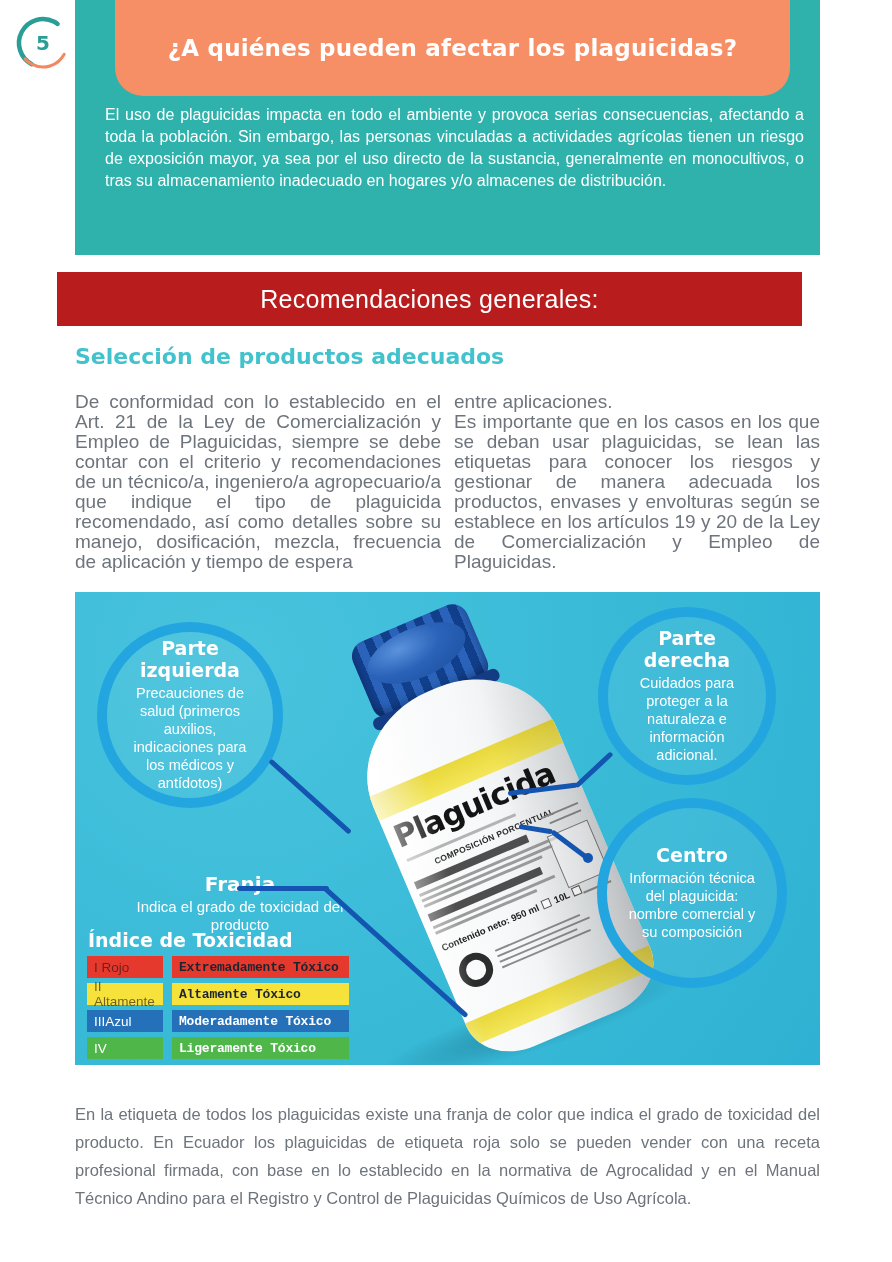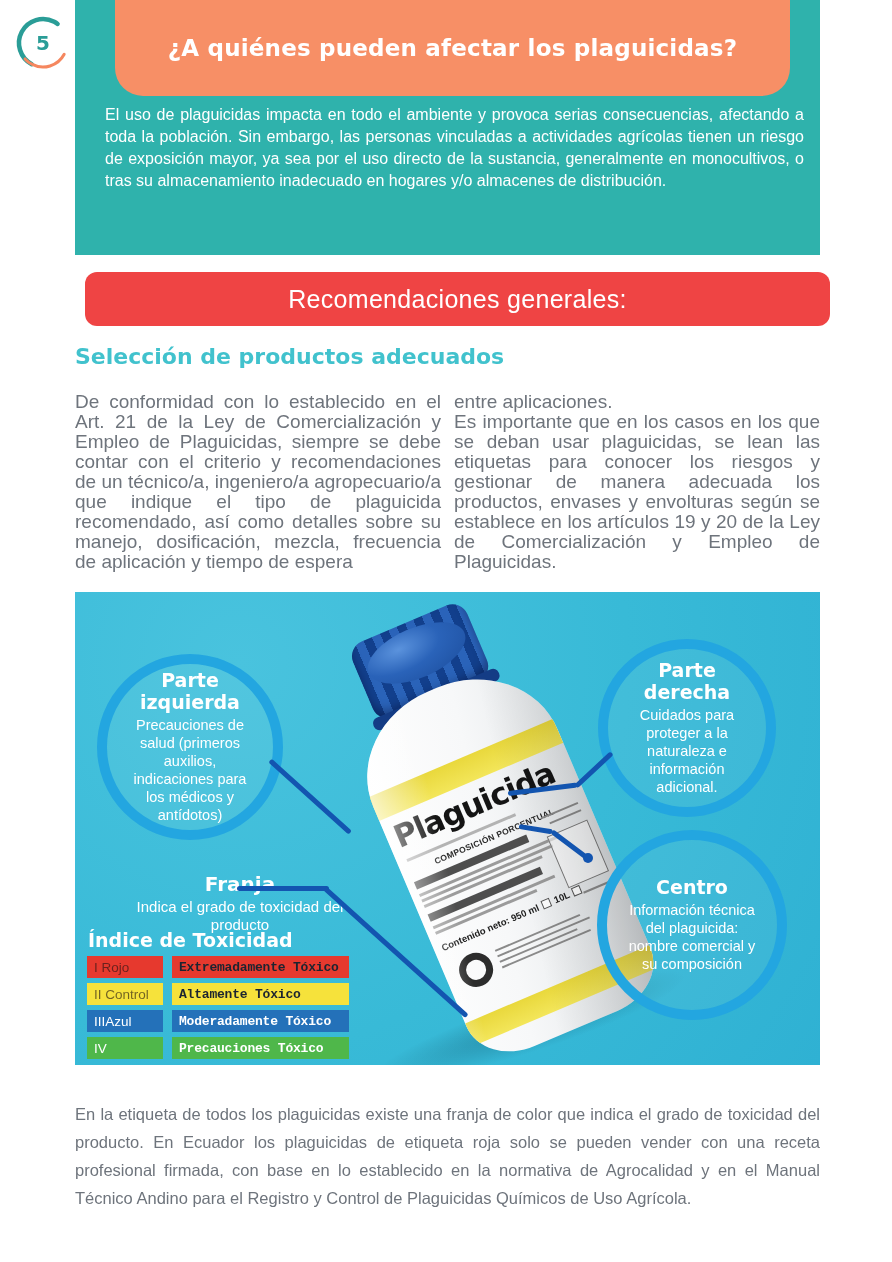--- a/index.html
+++ b/index.html
@@ -17,39 +17,39 @@
   
   .hero { position:absolute; left:75px; top:0; width:745px; height:255px; background:#2fb2ac; }
   .hero-banner { position:absolute; left:40px; right:30px; top:0; height:96px; background:#f78f66;
     border-radius:0 0 28px 28px; display:flex; align-items:center; justify-content:center; }
   .hero-banner h1 { color:#ffffff; font-size:23px; font-weight:700; letter-spacing:0.2px;
     font-family:"DejaVu Sans", sans-serif; }
   .hero-text { position:absolute; left:30px; right:16px; top:104px; color:#ffffff;
     font-size:16px; line-height:22px; text-align:justify; font-weight:500; }
 
   
-  .banner2 { position:absolute; left:85px; top:272px; width:745px; height:54px; background:#ef4444;
-    display:flex; align-items:center; justify-content:center;border-radius:12px; }
+  .banner2 { position:absolute; left:57px; top:272px; width:745px; height:54px; background:#b91c1c;
+    display:flex; align-items:center; justify-content:center; }
   .banner2 h2 { color:#ffffff; font-size:25px; font-weight:400; letter-spacing:0.3px; }
 
   
   .sec-heading { position:absolute; left:75px; top:344px; color:#41c2cd; font-size:22px;
     font-weight:800; font-family:"DejaVu Sans", sans-serif; }
 
   
   .cols { position:absolute; left:75px; top:392px; width:745px; display:flex; gap:13px; }
   .col { flex:1; color:#6e747c; font-size:19px; line-height:20px; text-align:justify; }
   .col p + p { margin-top:0; }
 
   
   .info { position:absolute; left:75px; top:592px; width:745px; height:473px; overflow:hidden;
     background:radial-gradient(circle at 22% 15%, #49c3de 0%, #38bad7 55%, #2fb1d3 100%); }
 
   .ring { position:absolute; border:10px solid #23a6e0; border-radius:50%;
-    background:rgba(255,255,255,0.05); display:flex; align-items:center; justify-content:flex-end;margin-top:32px; }
+    background:rgba(255,255,255,0.05); display:flex; align-items:center; justify-content:flex-end; }
   .ring .ctext { text-align:center; color:#ffffff; padding:0 16px; }
   .ring .ctext .t { font-family:"DejaVu Sans", sans-serif; font-weight:800; font-size:19px; margin-bottom:4px; }
   .ring .ctext .b { font-size:14.5px; line-height:1.24; font-weight:500; }
   .ring-left   { left:22px;  top:30px;  width:186px; height:186px; }
   .ring-right  { left:523px; top:15px;  width:178px; height:178px; }
   .ring-center { left:522px; top:206px; width:190px; height:190px; }
 
   .franja { position:absolute; left:58px; top:280px; width:214px; text-align:center; color:#fff; }
   .franja .t { font-family:"DejaVu Sans", sans-serif; font-weight:800; font-size:20px; }
   .franja .b { font-size:15px; line-height:1.22; font-weight:500; margin-top:2px; }
@@ -215,30 +215,30 @@
       <div class="b">Indica el grado de toxicidad del producto</div>
     </div>
 
     <div class="tox-head">Índice de Toxicidad</div>
     <div class="tox">
       <div class="tox-row tox-dark">
         <div class="lv" style="background-color: rgb(230, 57, 46);">I Rojo</div>
         <div class="ds" style="background-color: rgb(230, 57, 46);">Extremadamente Tóxico</div>
       </div>
       <div class="tox-row tox-dark">
-        <div class="lv" style="background-color: rgb(246, 226, 59);">II Control</div>
+        <div class="lv" style="background-color: rgb(246, 226, 59);">II Altamente</div>
         <div class="ds" style="background-color: rgb(246, 226, 59);">Altamente Tóxico</div>
       </div>
       <div class="tox-row tox-light">
         <div class="lv" style="background-color: rgb(36, 113, 185);">IIIAzul</div>
         <div class="ds" style="background-color: rgb(36, 113, 185);">Moderadamente Tóxico</div>
       </div>
       <div class="tox-row tox-light">
         <div class="lv" style="background-color: rgb(79, 183, 74);">IV</div>
-        <div class="ds" style="background-color: rgb(79, 183, 74);">Precauciones Tóxico</div>
+        <div class="ds" style="background-color: rgb(79, 183, 74);">Ligeramente Tóxico</div>
       </div>
     </div>
 
     <div class="line" style="left:195px; top:166px; width:108px; transform:rotate(42deg);"></div>
     <div class="line" style="left:162px; top:294px; width:92px;"></div>
     <div class="line" style="left:250px; top:294px; width:191px; transform:rotate(42deg);"></div>
     <div class="line" style="left:433px; top:199px; width:70px; transform:rotate(-7deg);"></div>
     <div class="line" style="left:501px; top:192px; width:49px; transform:rotate(-43deg);"></div>
     <div class="line" style="left:444px; top:232px; width:34px; transform:rotate(9deg);"></div>
     <div class="line" style="left:477px; top:237px; width:45px; transform:rotate(37deg);"></div>

